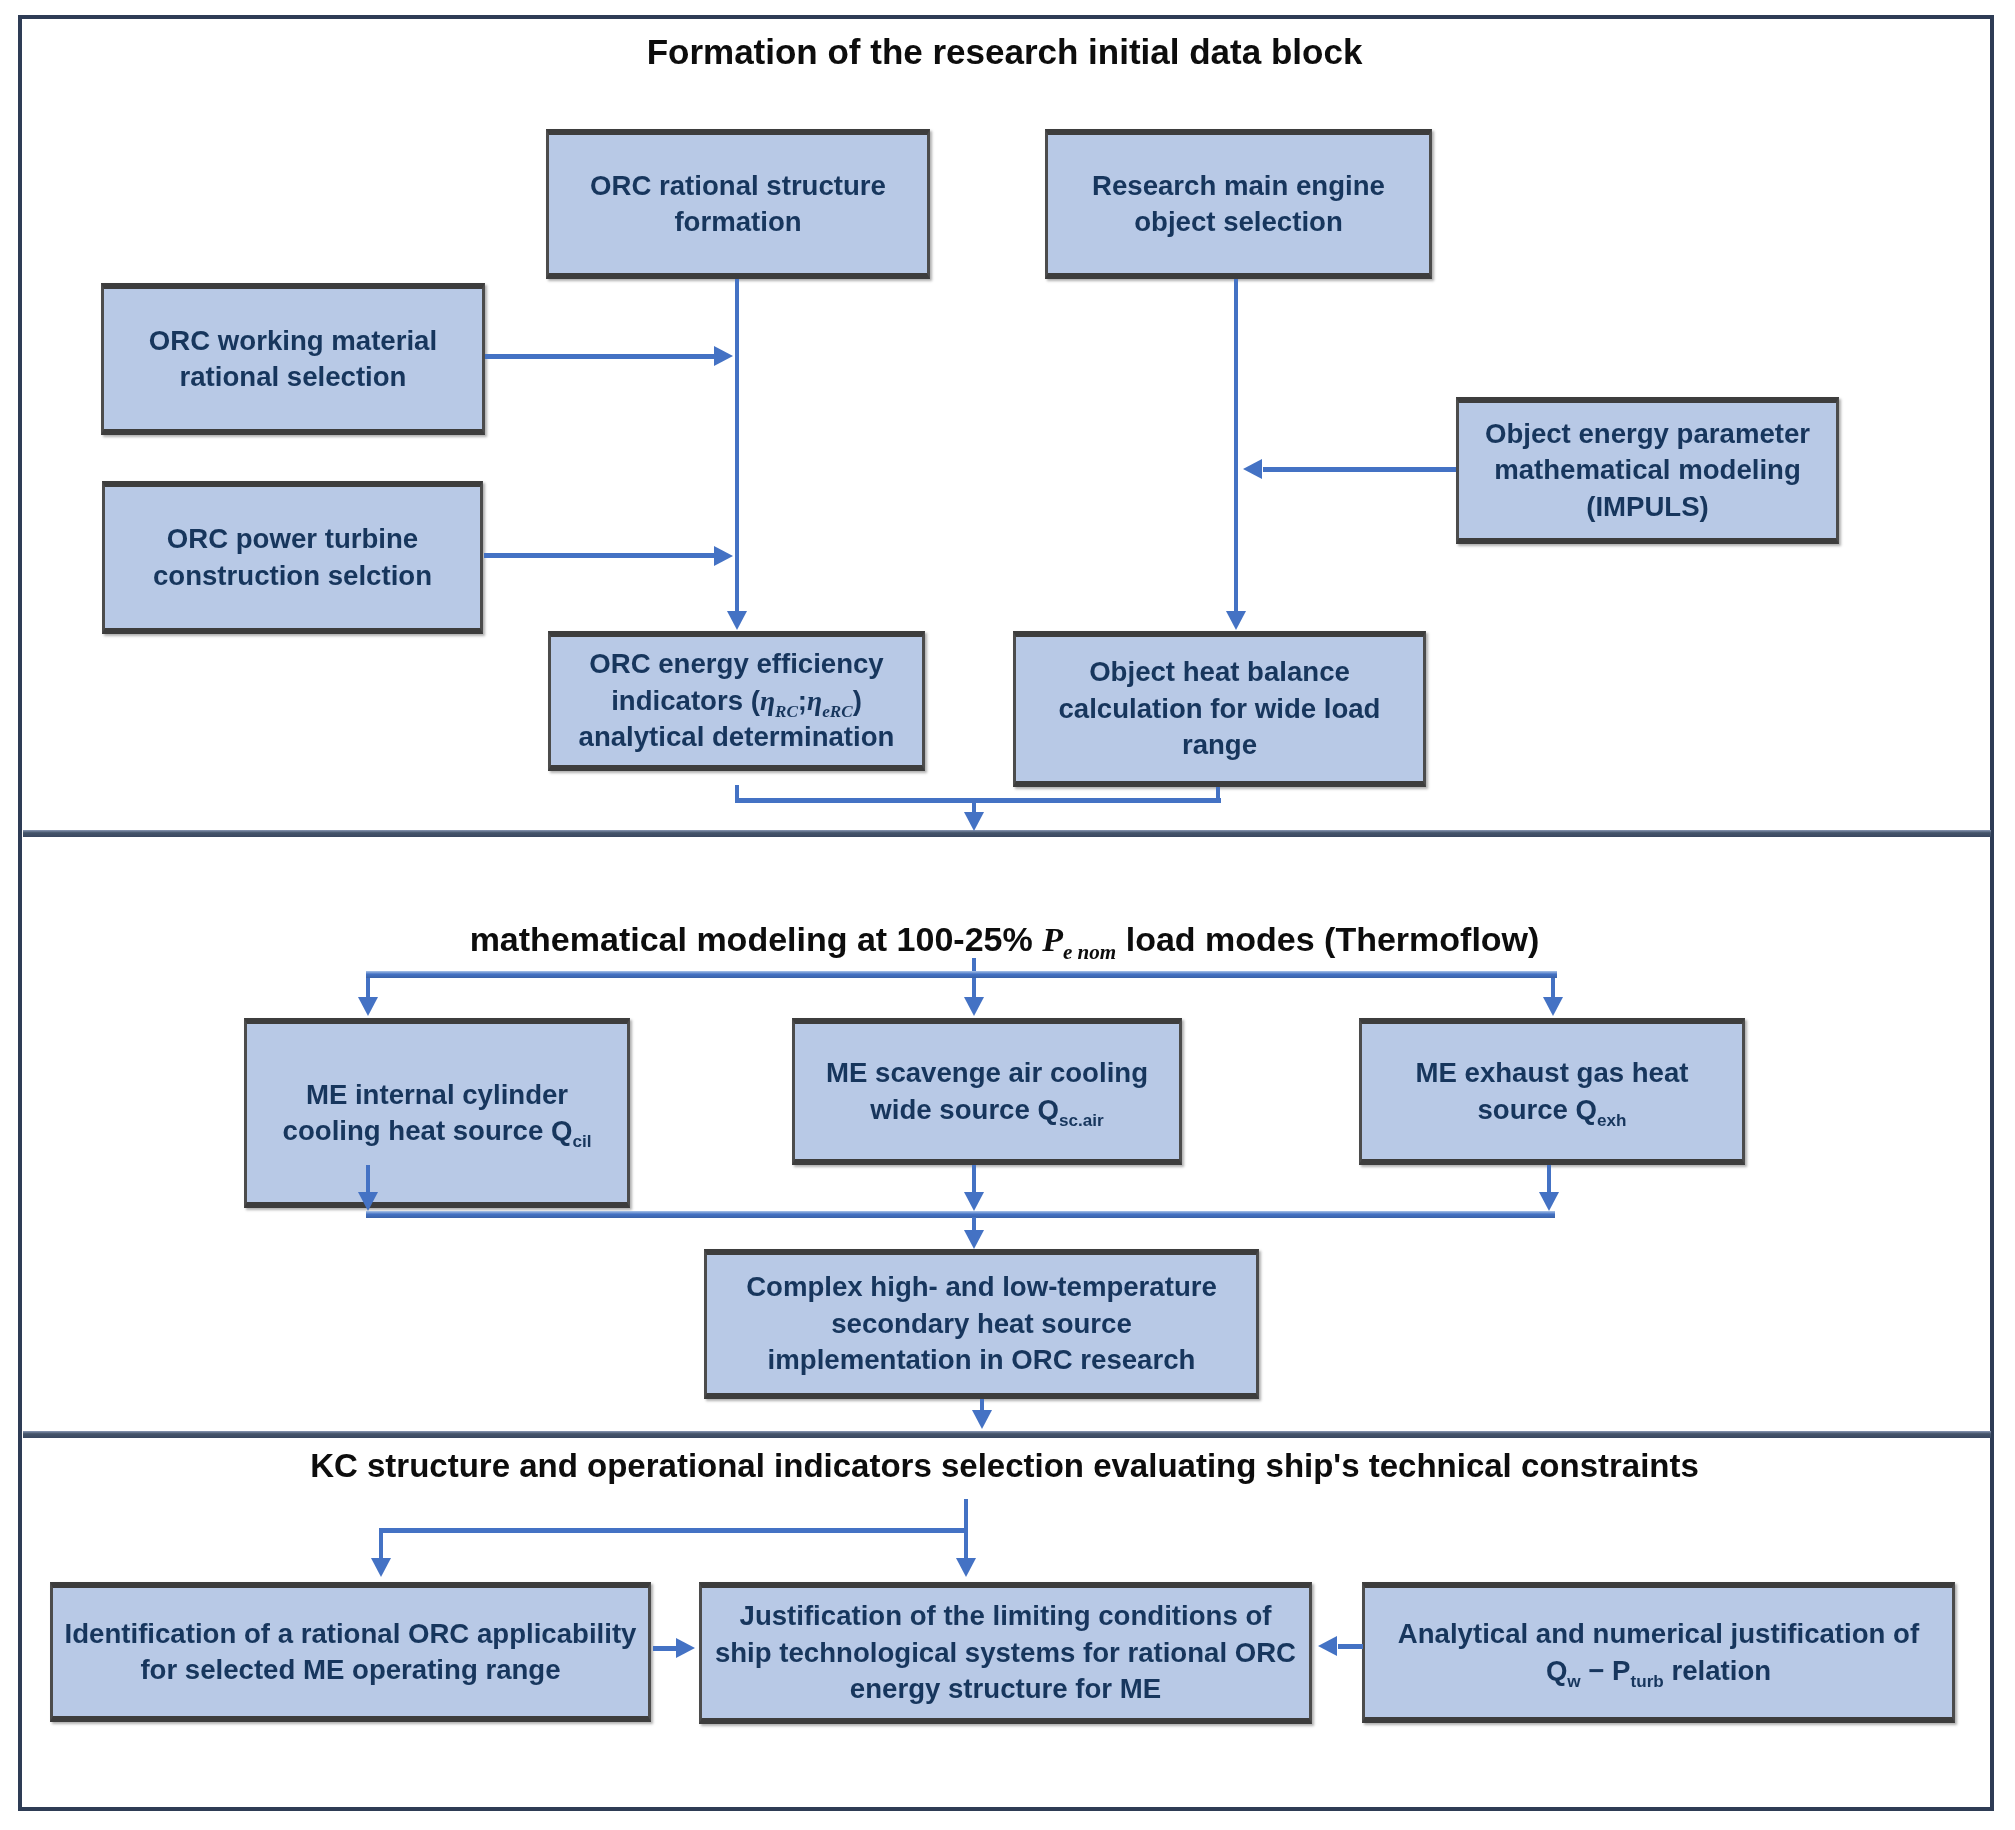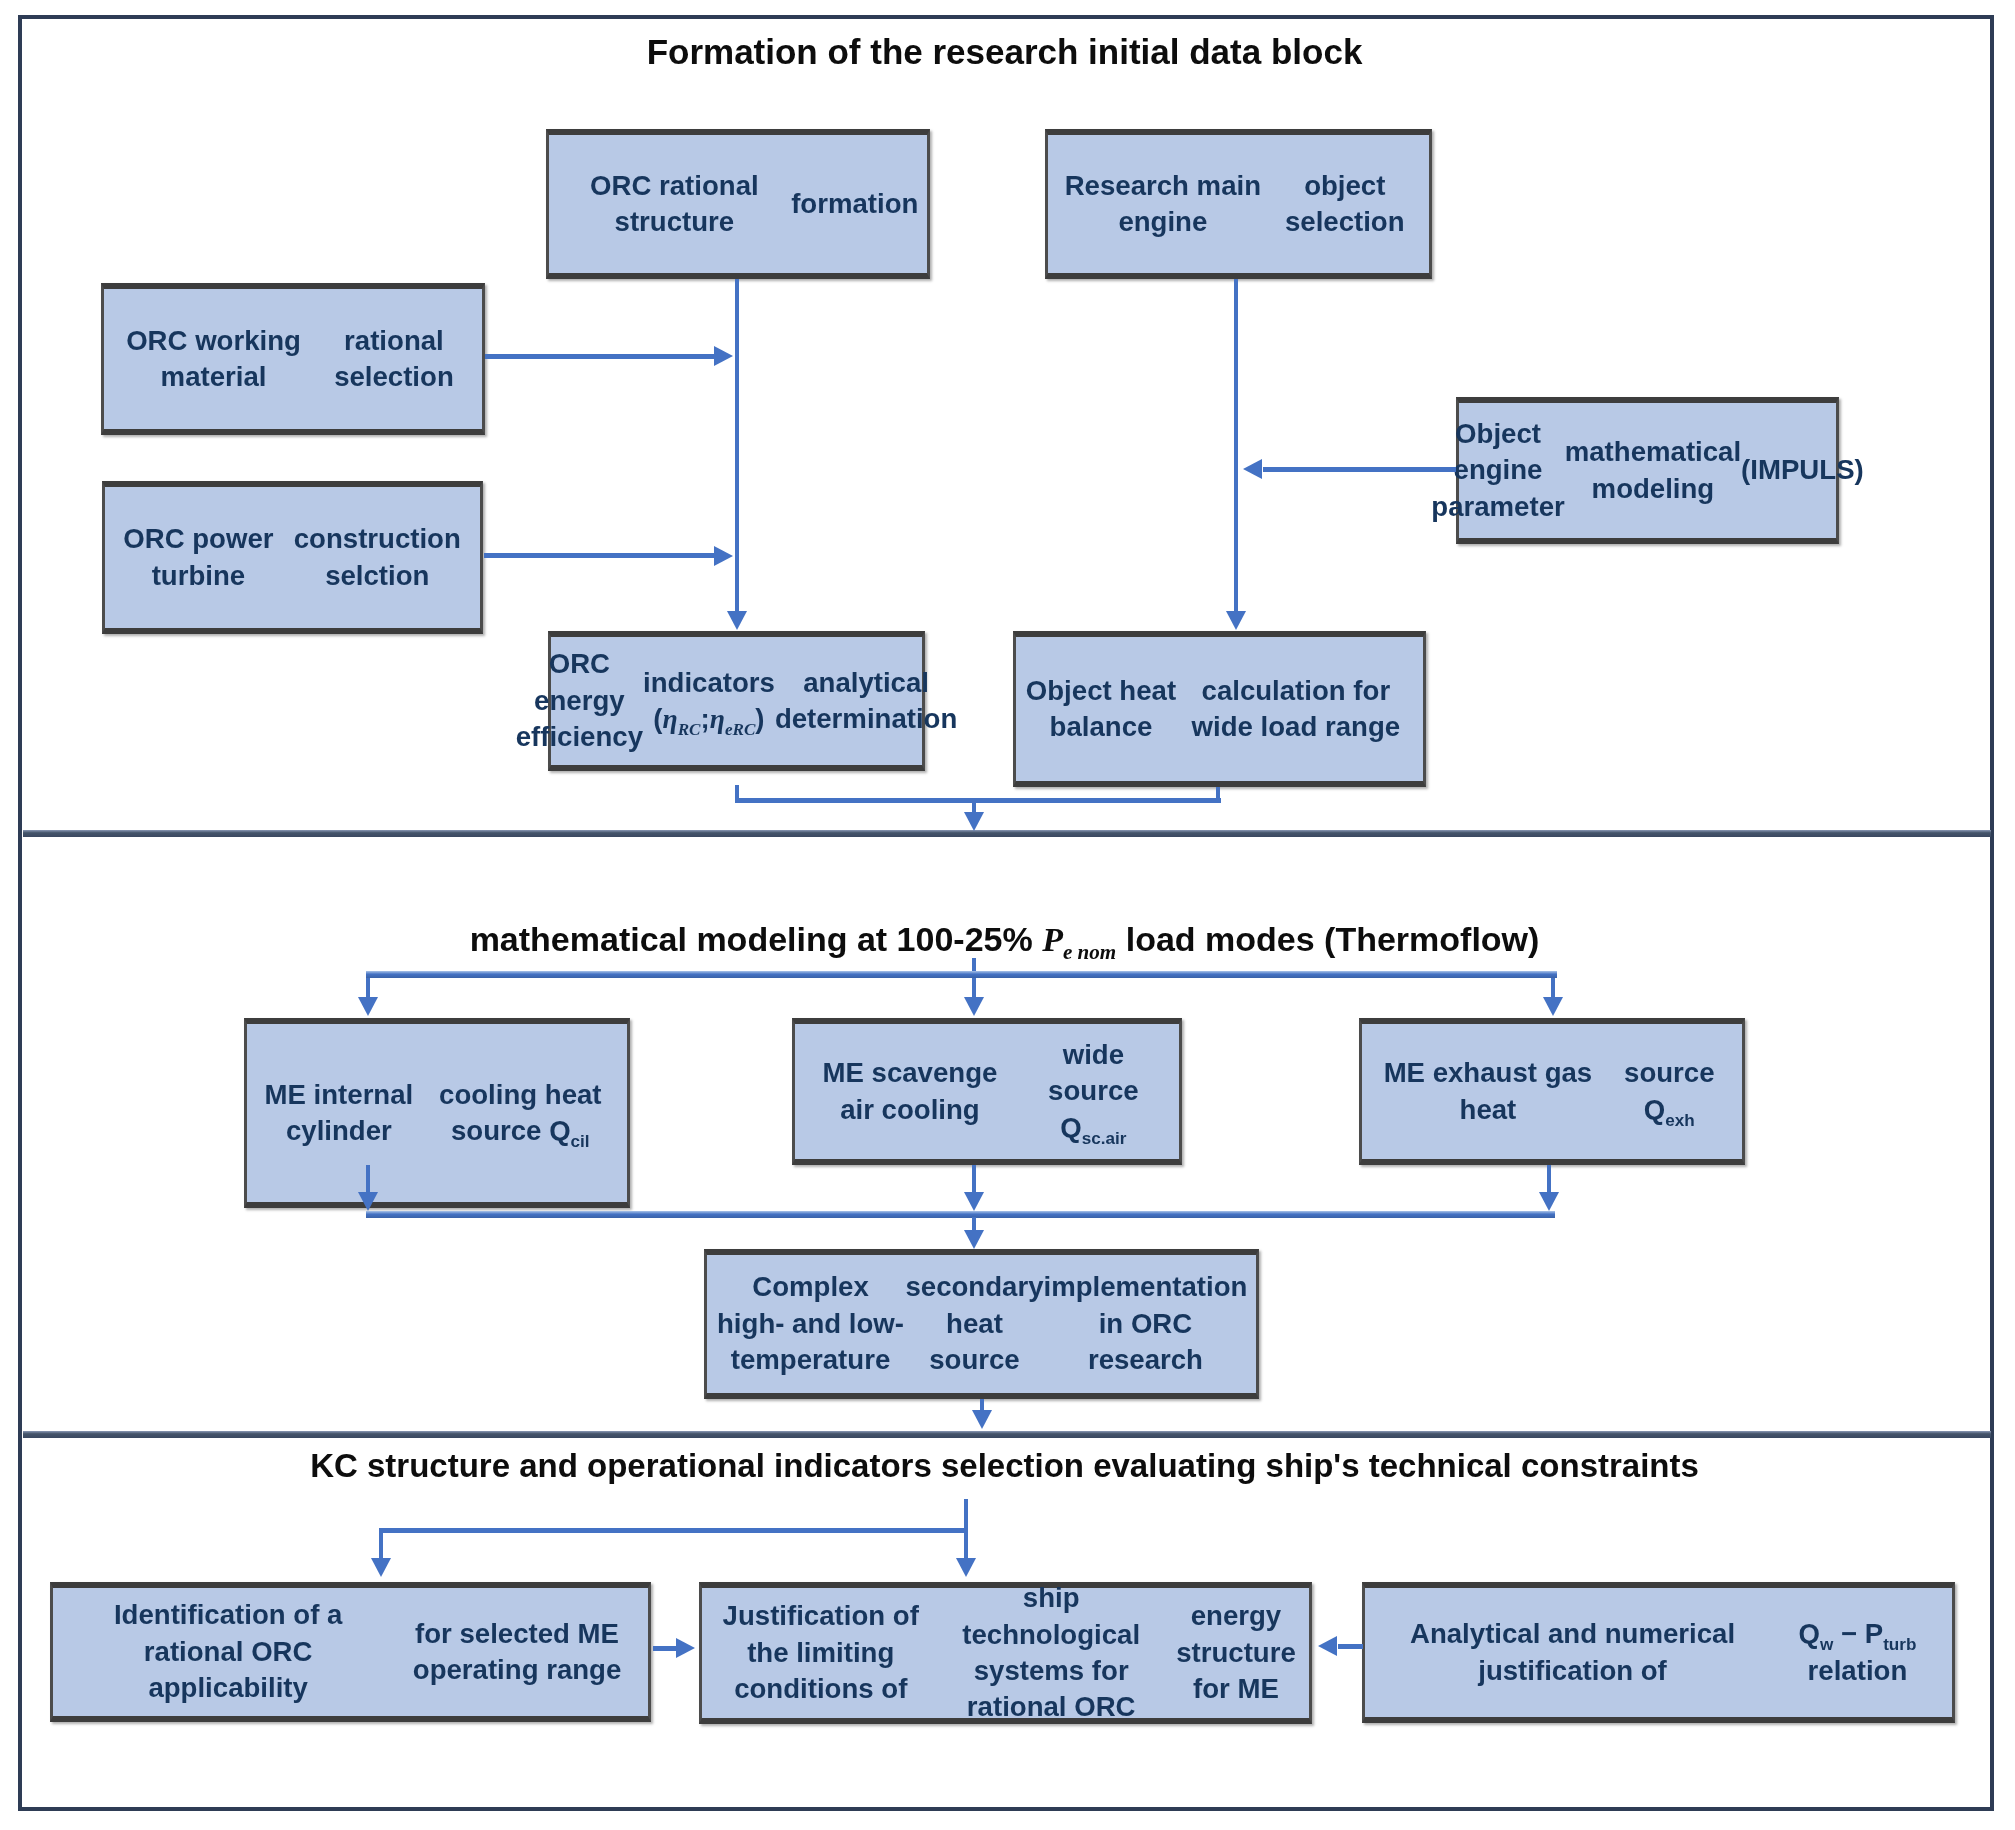--- a/index.html
+++ b/index.html
@@ -24,21 +24,21 @@
   .t2b{ top:920px; font-size:34px; }
   .t3 { top:1447px; font-size:33px; }
   .mathv { font-family:"Liberation Serif","DejaVu Serif",serif; font-style:italic; font-weight:bold; }
   sub.s { font-size:0.62em; line-height:0; }
   .box {
     position:absolute; box-sizing:border-box;
     background:#b8c9e6;
     border:3.7px solid #4c4c4c; border-top:6.1px solid #3d3d3d; border-bottom:6.1px solid #3d3d3d;
     box-shadow:2.4px 2.4px 2.4px rgba(80,80,80,0.45);
     color:#17365d; font-weight:bold; font-size:27.6px; line-height:1.32;
-    display:flex; flex-direction:row; align-items:center; justify-content:center;
+    display:flex; flex-direction:column; align-items:center; justify-content:center;
     text-align:center; padding:4.9px 8.6px;
   }
   .vline { position:absolute; width:4.3px;  background:#4472c4; }
   .hline { position:absolute; height:4.9px; background:#4472c4; }
   .hline.thick { height:6.7px; background:linear-gradient(to bottom,#a9c3e8 0%,#4472c4 45%,#3a62a8 100%); }
   .ah { position:absolute; width:0; height:0; }
   .ah.down  { border-left:10.4px solid transparent; border-right:10.4px solid transparent; border-top:19.6px solid #4472c4; }
   .ah.right { border-top:10.4px solid transparent; border-bottom:10.4px solid transparent; border-left:19.6px solid #4472c4; }
   .ah.left  { border-top:10.4px solid transparent; border-bottom:10.4px solid transparent; border-right:19.6px solid #4472c4; }
 </style>
@@ -67,21 +67,21 @@
     <div>ORC working material</div>
     <div>rational selection</div>
   </div>
 
   <div class="box" style="left:102px;top:481px;width:381px;height:153px">
     <div>ORC power turbine</div>
     <div>construction selction</div>
   </div>
 
   <div class="box" style="left:1456px;top:397px;width:383px;height:147px">
-    <div>Object engine parameter</div>
+    <div>Object energy parameter</div>
     <div>mathematical modeling</div>
     <div>(IMPULS)</div>
   </div>
 
   <div class="box" style="left:548px;top:631px;width:377px;height:140px">
     <div>ORC energy efficiency</div>
     <div><span>indicators (</span><span class="mathv"><span>η</span><sub class="s">RC</sub></span><span>;</span><span class="mathv"><span>η</span><sub class="s">eRC</sub></span><span>)</span></div>
     <div>analytical determination</div>
   </div>
 

